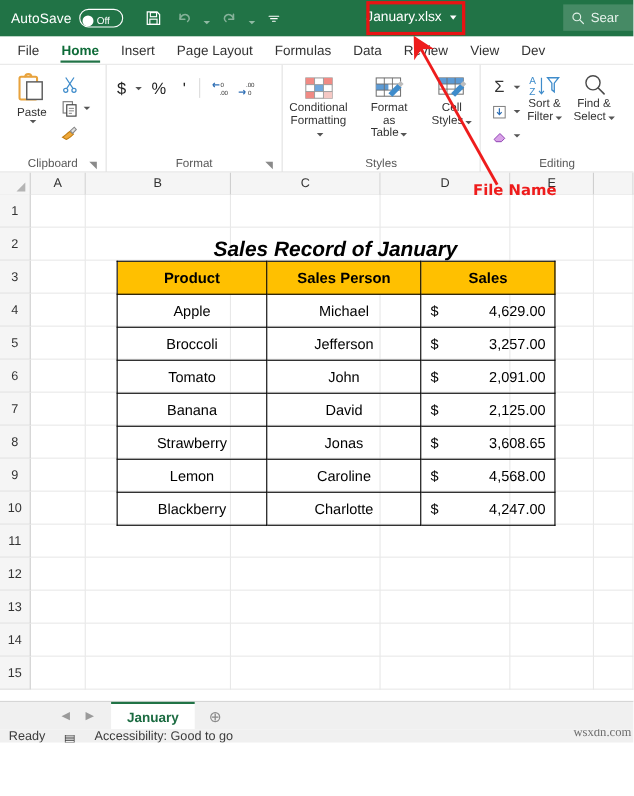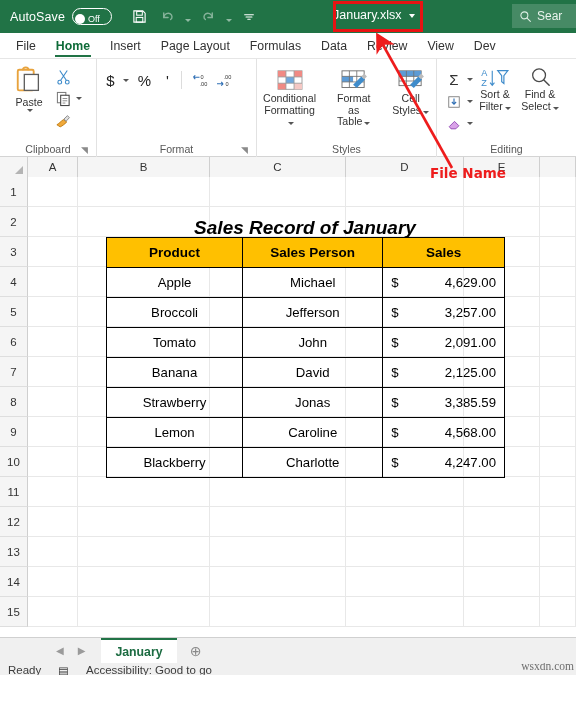--- a/index.html
+++ b/index.html
@@ -807,21 +807,21 @@
               <td class="money">
                   <span class="sym">$</span>
                   <span class="amt">2,125.00</span>
                 </td>
             </tr>
             <tr>
               <td>Strawberry</td>
               <td>Jonas</td>
               <td class="money">
                   <span class="sym">$</span>
-                  <span class="amt">3,385.59</span>
+                  <span class="amt">3,608.65</span>
                 </td>
             </tr>
             <tr>
               <td>Lemon</td>
               <td>Caroline</td>
               <td class="money">
                   <span class="sym">$</span>
                   <span class="amt">4,568.00</span>
                 </td>
             </tr>

